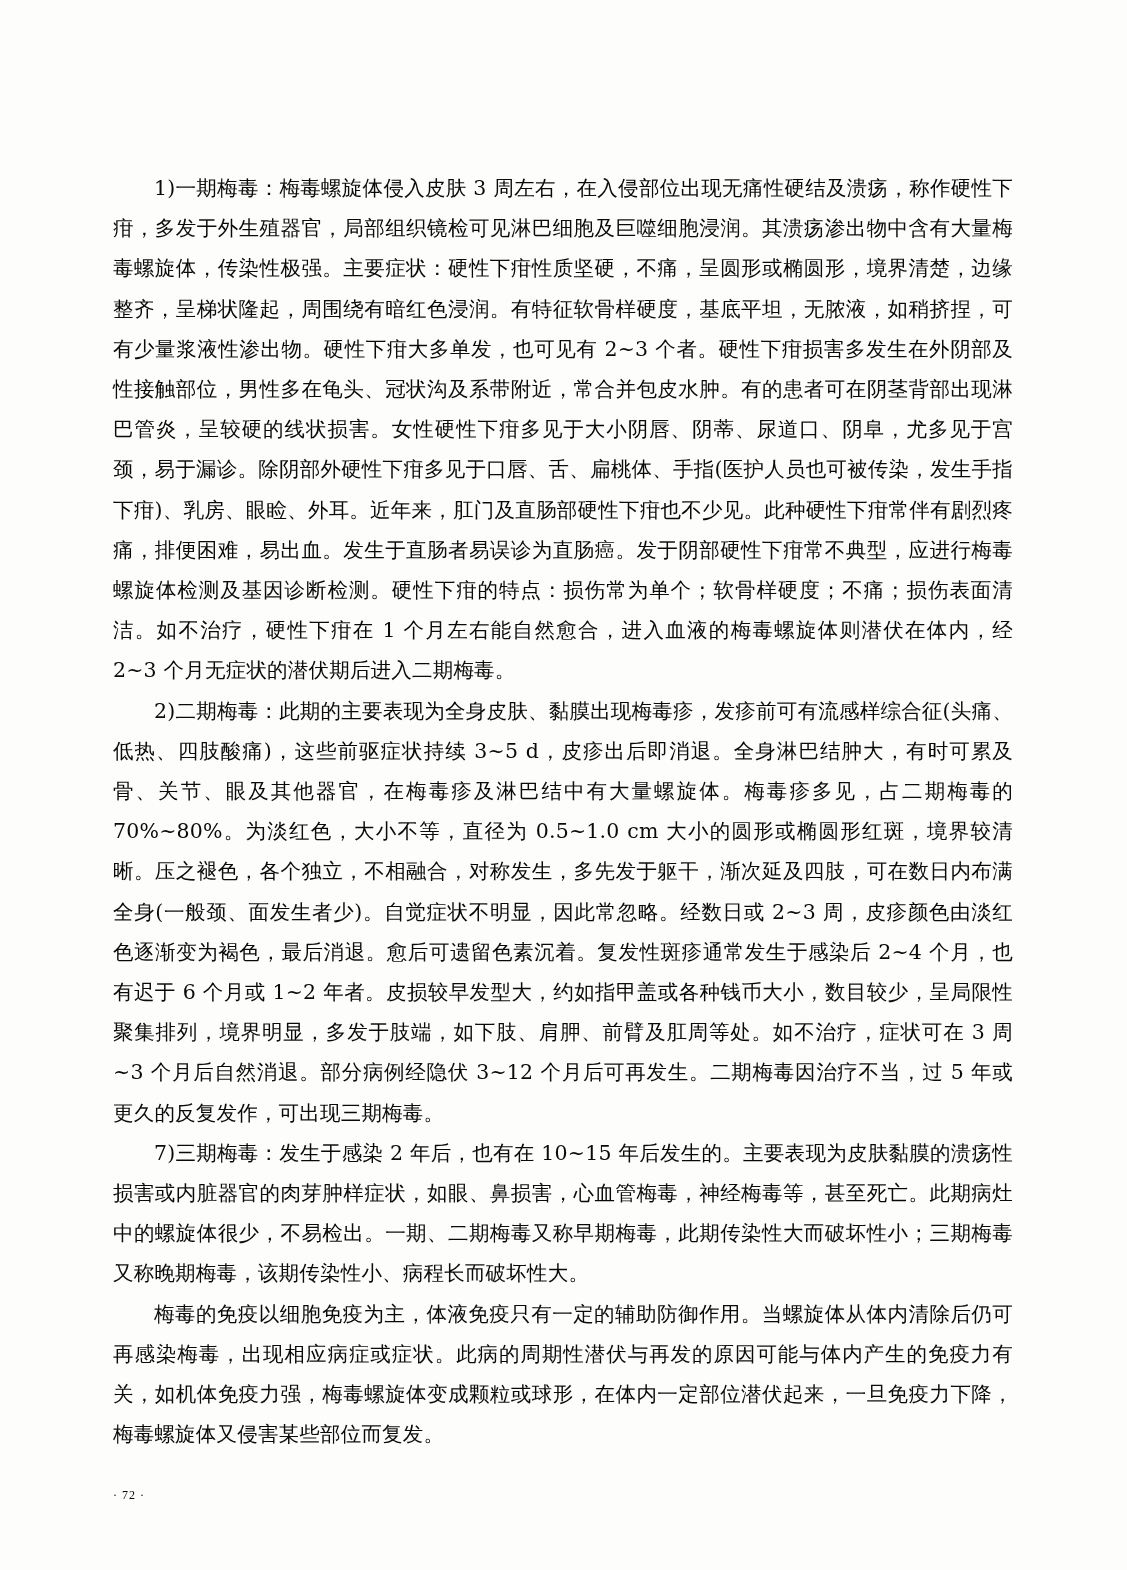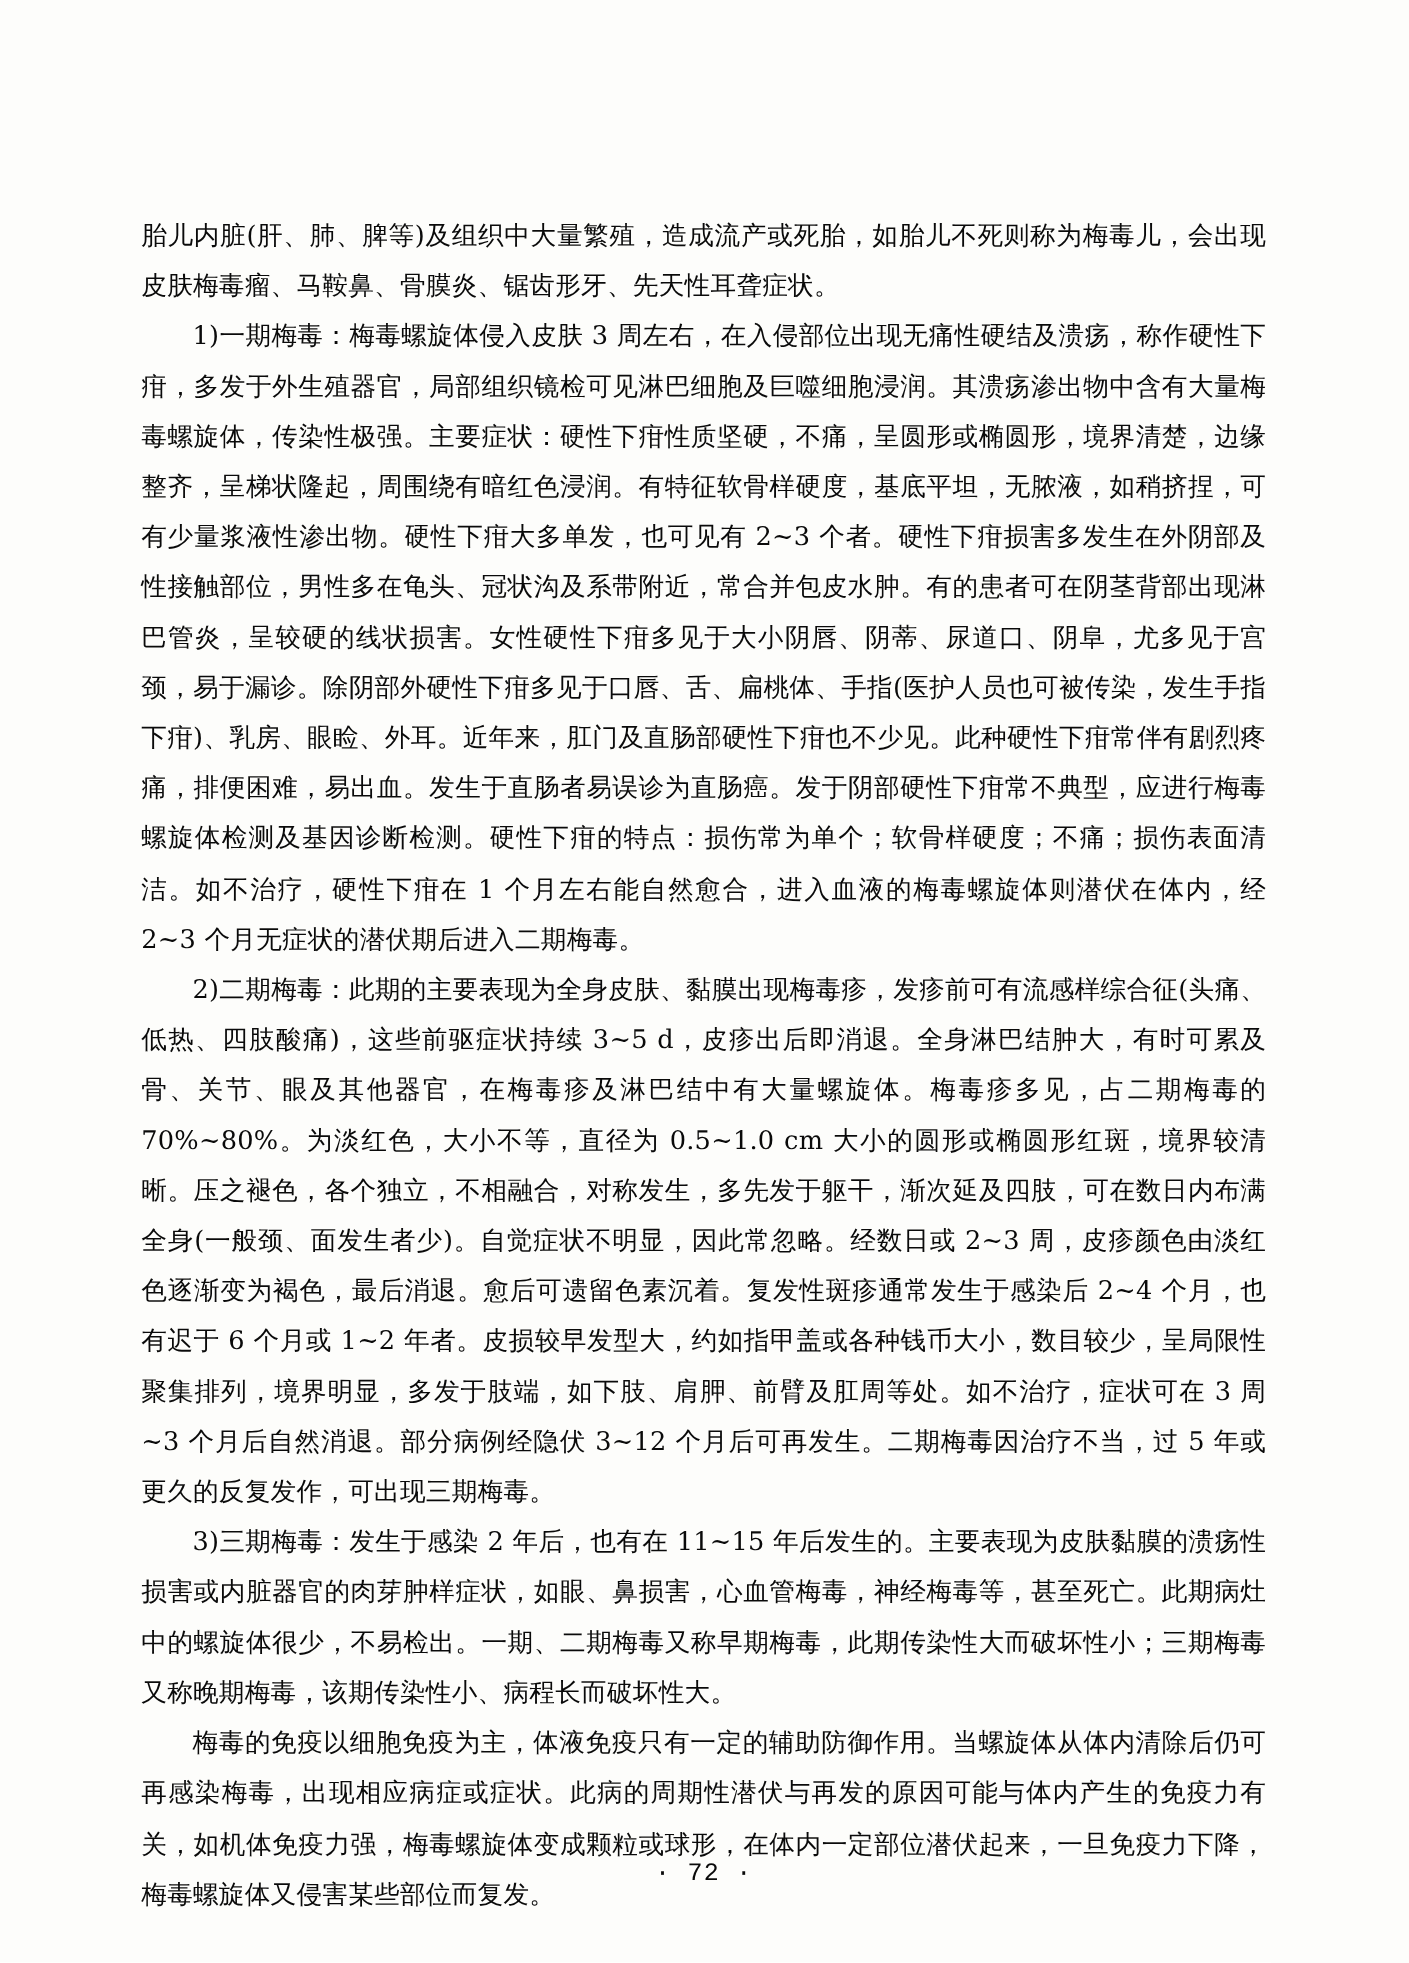--- a/index.html
+++ b/index.html
@@ -32,35 +32,33 @@
     letter-spacing: 0.2px;
   }
   .indent {
     text-indent: 41px;
   }
   .footer {
     position: absolute;
     left: 113px;
     top: 1488px;
     width: 900px;
-    font-family: Liberation Mono, monospace;
-    font-size: 20px;
+    font-family: Liberation Serif, serif;
+    font-size: 12px;
     color: #0a0a0a;
     letter-spacing: 1px;
-    text-align: center;
   }
 </style>
 </head>
 <body>
 
 <div class="page">
 
   <div class="content">
-    <p class="para">胎儿内脏(肝、肺、脾等)及组织中大量繁殖，造成流产或死胎，如胎儿不死则称为梅毒儿，会出现皮肤梅毒瘤、马鞍鼻、骨膜炎、锯齿形牙、先天性耳聋症状。</p>
     <p class="para indent">1)一期梅毒：梅毒螺旋体侵入皮肤 3 周左右，在入侵部位出现无痛性硬结及溃疡，称作硬性下疳，多发于外生殖器官，局部组织镜检可见淋巴细胞及巨噬细胞浸润。其溃疡渗出物中含有大量梅毒螺旋体，传染性极强。主要症状：硬性下疳性质坚硬，不痛，呈圆形或椭圆形，境界清楚，边缘整齐，呈梯状隆起，周围绕有暗红色浸润。有特征软骨样硬度，基底平坦，无脓液，如稍挤捏，可有少量浆液性渗出物。硬性下疳大多单发，也可见有 2~3 个者。硬性下疳损害多发生在外阴部及性接触部位，男性多在龟头、冠状沟及系带附近，常合并包皮水肿。有的患者可在阴茎背部出现淋巴管炎，呈较硬的线状损害。女性硬性下疳多见于大小阴唇、阴蒂、尿道口、阴阜，尤多见于宫颈，易于漏诊。除阴部外硬性下疳多见于口唇、舌、扁桃体、手指(医护人员也可被传染，发生手指下疳)、乳房、眼睑、外耳。近年来，肛门及直肠部硬性下疳也不少见。此种硬性下疳常伴有剧烈疼痛，排便困难，易出血。发生于直肠者易误诊为直肠癌。发于阴部硬性下疳常不典型，应进行梅毒螺旋体检测及基因诊断检测。硬性下疳的特点：损伤常为单个；软骨样硬度；不痛；损伤表面清洁。如不治疗，硬性下疳在 1 个月左右能自然愈合，进入血液的梅毒螺旋体则潜伏在体内，经 2~3 个月无症状的潜伏期后进入二期梅毒。</p>
     <p class="para indent">2)二期梅毒：此期的主要表现为全身皮肤、黏膜出现梅毒疹，发疹前可有流感样综合征(头痛、低热、四肢酸痛)，这些前驱症状持续 3~5 d，皮疹出后即消退。全身淋巴结肿大，有时可累及骨、关节、眼及其他器官，在梅毒疹及淋巴结中有大量螺旋体。梅毒疹多见，占二期梅毒的 70%~80%。为淡红色，大小不等，直径为 0.5~1.0 cm 大小的圆形或椭圆形红斑，境界较清晰。压之褪色，各个独立，不相融合，对称发生，多先发于躯干，渐次延及四肢，可在数日内布满全身(一般颈、面发生者少)。自觉症状不明显，因此常忽略。经数日或 2~3 周，皮疹颜色由淡红色逐渐变为褐色，最后消退。愈后可遗留色素沉着。复发性斑疹通常发生于感染后 2~4 个月，也有迟于 6 个月或 1~2 年者。皮损较早发型大，约如指甲盖或各种钱币大小，数目较少，呈局限性聚集排列，境界明显，多发于肢端，如下肢、肩胛、前臂及肛周等处。如不治疗，症状可在 3 周~3 个月后自然消退。部分病例经隐伏 3~12 个月后可再发生。二期梅毒因治疗不当，过 5 年或更久的反复发作，可出现三期梅毒。</p>
-    <p class="para indent">3)三期梅毒：发生于感染 2 年后，也有在 11~15 年后发生的。主要表现为皮肤黏膜的溃疡性损害或内脏器官的肉芽肿样症状，如眼、鼻损害，心血管梅毒，神经梅毒等，甚至死亡。此期病灶中的螺旋体很少，不易检出。一期、二期梅毒又称早期梅毒，此期传染性大而破坏性小；三期梅毒又称晚期梅毒，该期传染性小、病程长而破坏性大。</p>
+    <p class="para indent">7)三期梅毒：发生于感染 2 年后，也有在 10~15 年后发生的。主要表现为皮肤黏膜的溃疡性损害或内脏器官的肉芽肿样症状，如眼、鼻损害，心血管梅毒，神经梅毒等，甚至死亡。此期病灶中的螺旋体很少，不易检出。一期、二期梅毒又称早期梅毒，此期传染性大而破坏性小；三期梅毒又称晚期梅毒，该期传染性小、病程长而破坏性大。</p>
     <p class="para indent">梅毒的免疫以细胞免疫为主，体液免疫只有一定的辅助防御作用。当螺旋体从体内清除后仍可再感染梅毒，出现相应病症或症状。此病的周期性潜伏与再发的原因可能与体内产生的免疫力有关，如机体免疫力强，梅毒螺旋体变成颗粒或球形，在体内一定部位潜伏起来，一旦免疫力下降，梅毒螺旋体又侵害某些部位而复发。</p>
   </div>
 
   <div class="footer">· 72 ·</div>
 
 </div>
 
 </body></html>

